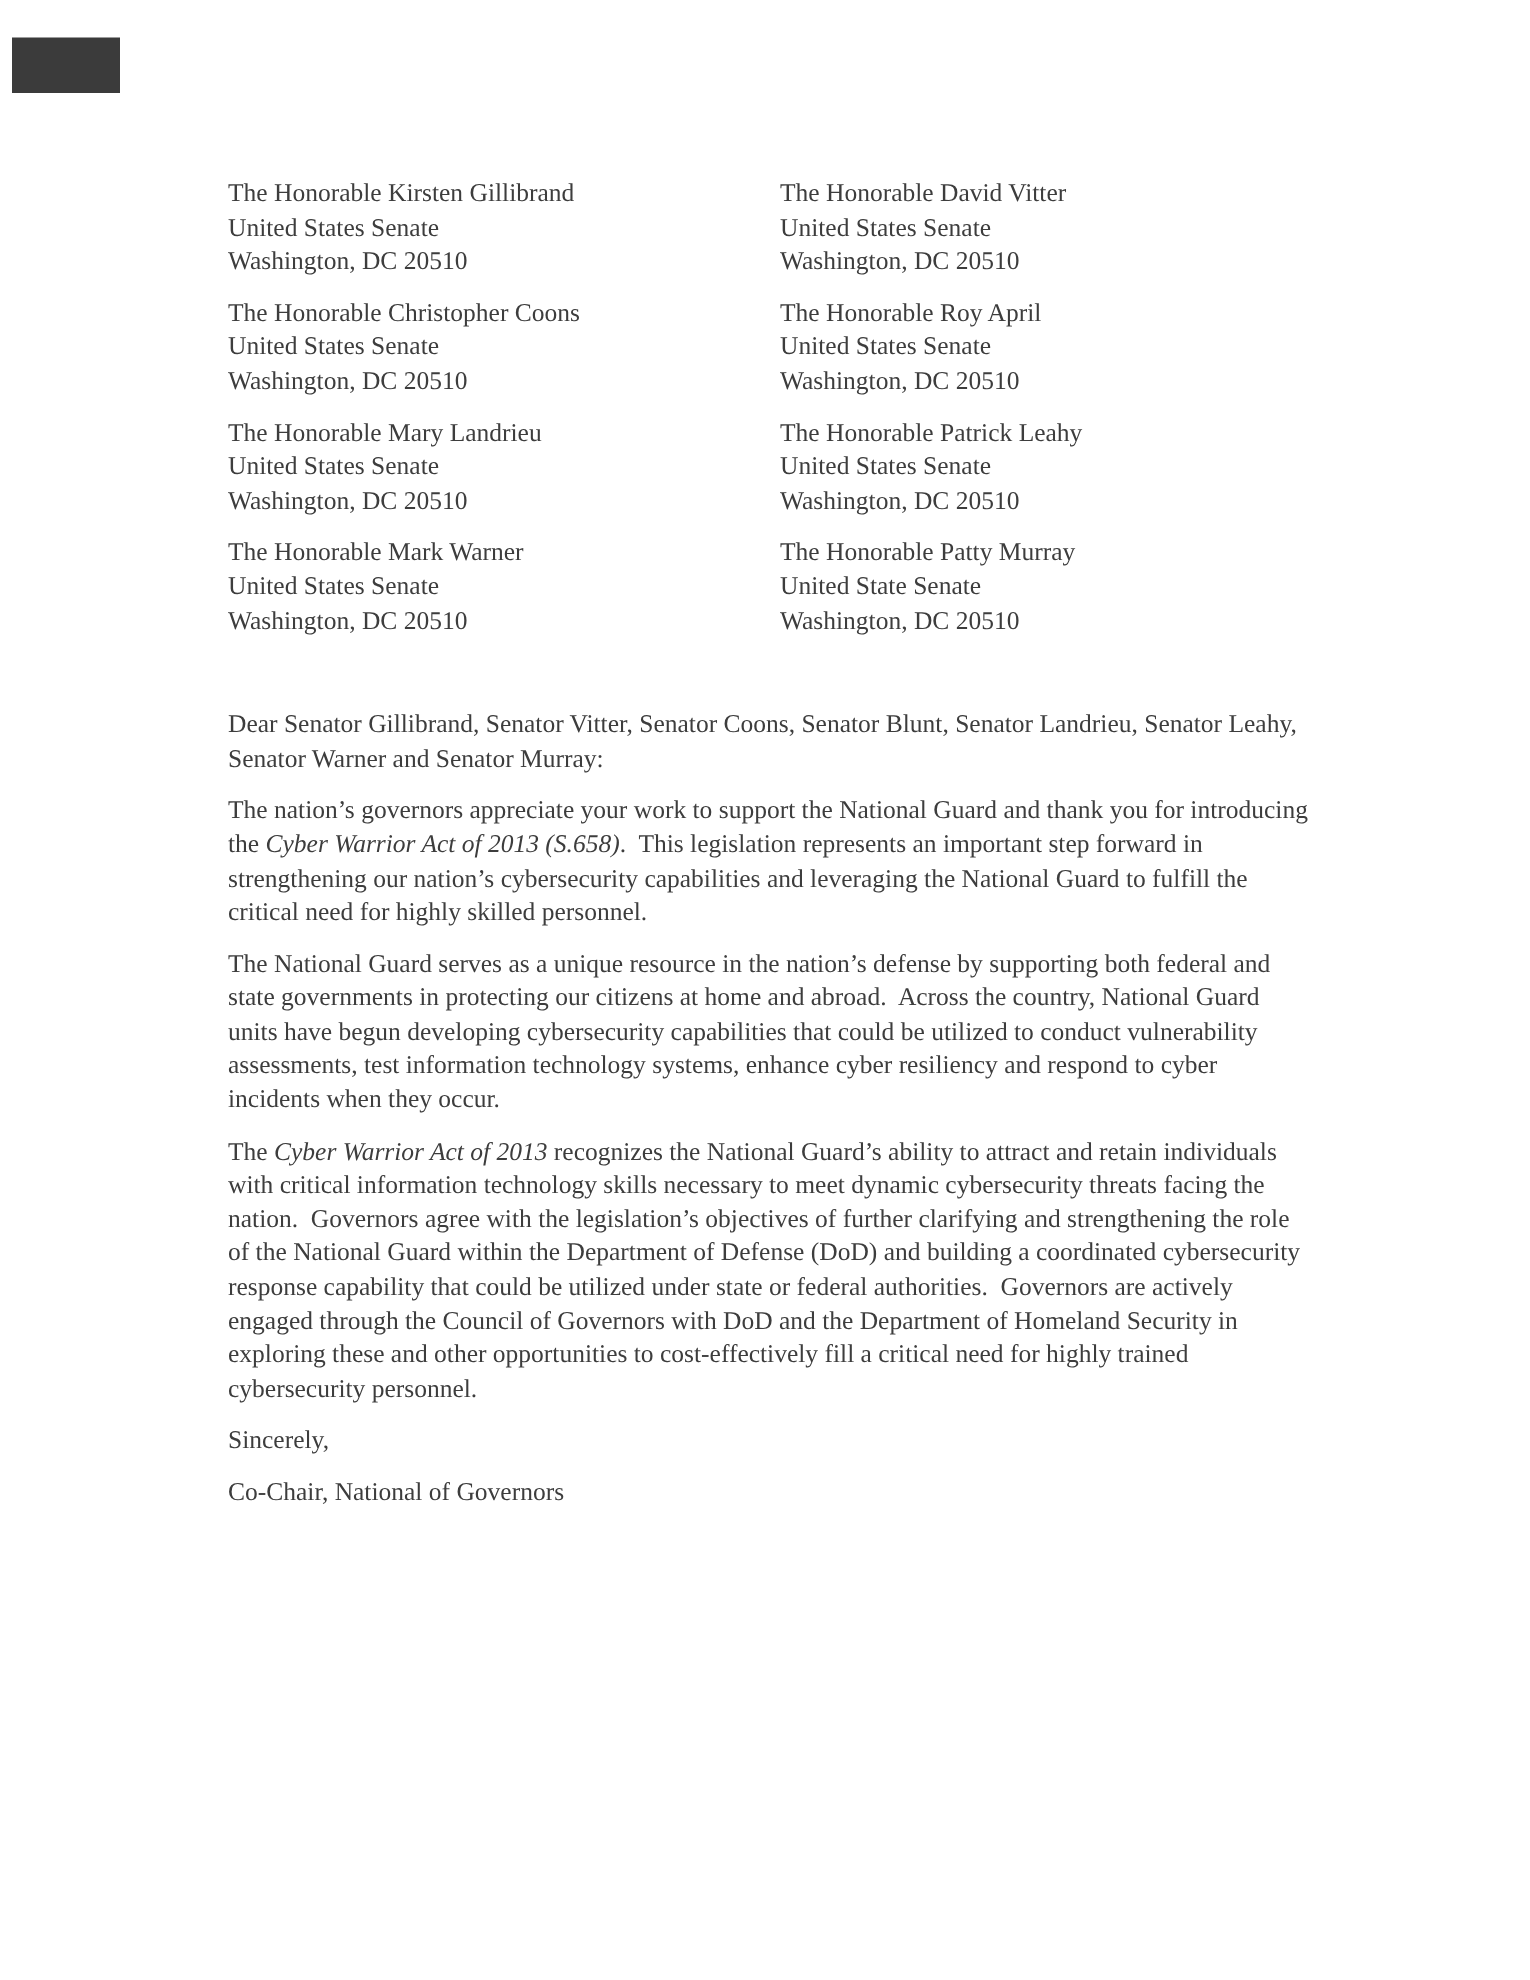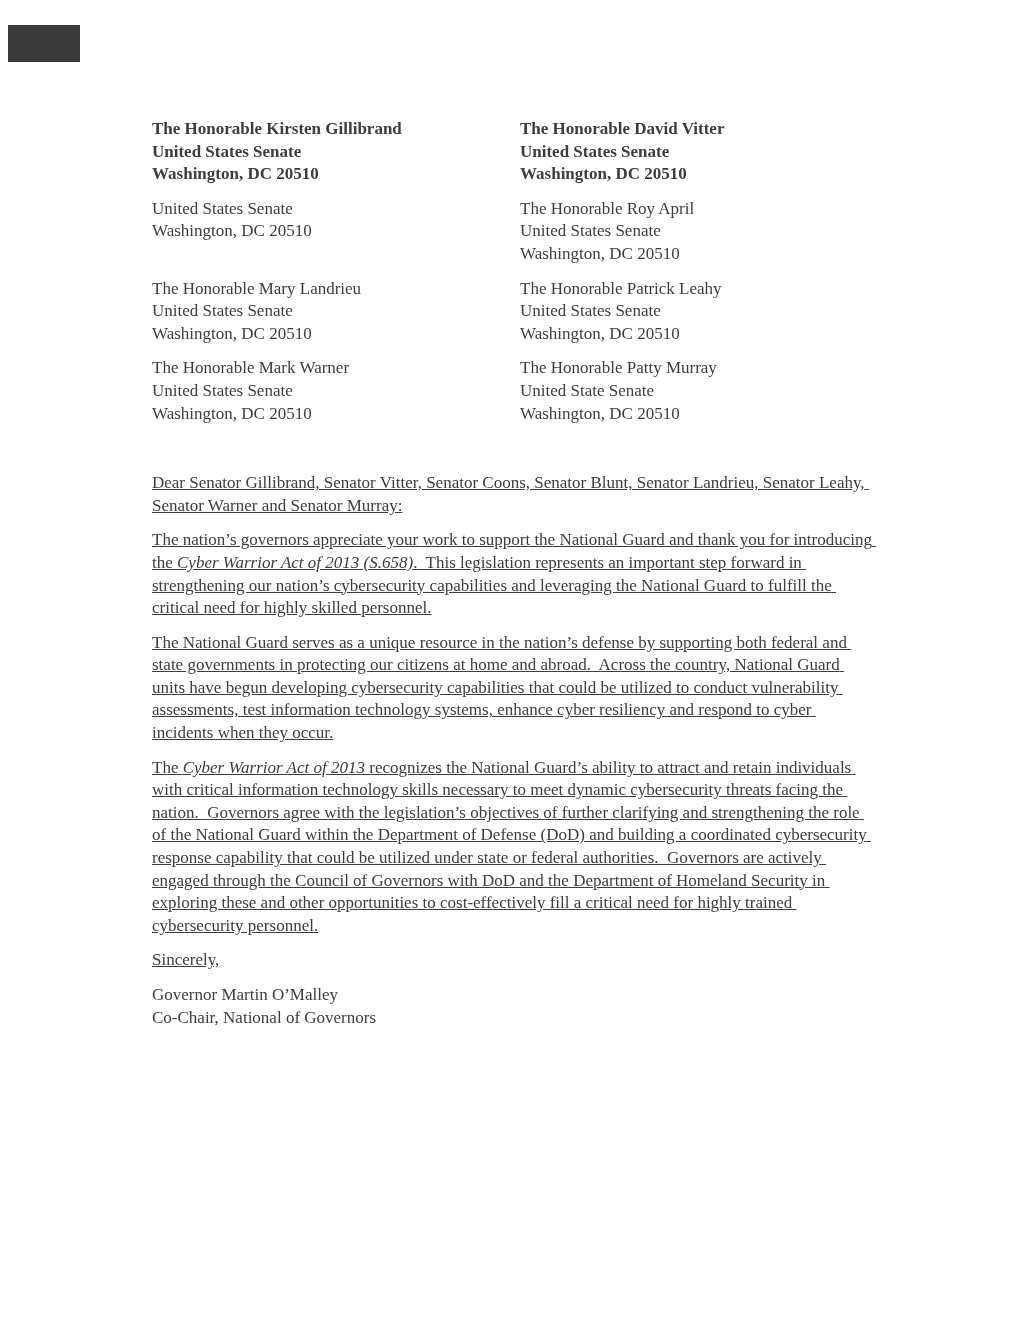--- a/index.html
+++ b/index.html
@@ -33,37 +33,35 @@
   }
   .date-line {
     margin: 0;
   }
   .addr-row {
     display: flex;
     margin-bottom: 12px;
   }
   .addr-row:first-of-type {
     margin-top: 0;
-    font-weight: bold;
   }
   .addr-block {
     width: 368px;
     flex: 0 0 368px;
   }
   .addr-block.right {
     flex: 1 1 auto;
     width: auto;
   }
   .addr-line {
     white-space: nowrap;
   }
   .para {
     margin: 0 0 12px 0;
     white-space: pre-wrap;
-    text-decoration: underline;
   }
   .salutation {
     margin-top: 47px;
   }
   .signature-block {
     margin-top: 0;
   }
   .sig-line {
     white-space: nowrap;
   }
@@ -87,20 +85,21 @@
         <div class="addr-line">Washington, DC 20510</div>
       </div>
       <div class="addr-block right">
         <div class="addr-line">The Honorable David Vitter</div>
         <div class="addr-line">United States Senate</div>
         <div class="addr-line">Washington, DC 20510</div>
       </div>
     </div>
     <div class="addr-row">
       <div class="addr-block">
+        <div class="addr-line">The Honorable Christopher Coons</div>
         <div class="addr-line">United States Senate</div>
         <div class="addr-line">Washington, DC 20510</div>
       </div>
       <div class="addr-block right">
         <div class="addr-line">The Honorable Roy April</div>
         <div class="addr-line">United States Senate</div>
         <div class="addr-line">Washington, DC 20510</div>
       </div>
     </div>
     <div class="addr-row">
@@ -134,17 +133,16 @@
   <p class="para"><span>The nation’s governors appreciate your work to support the National Guard and thank you for introducing the </span><em>Cyber Warrior Act of 2013 (S.658)</em><span>.  This legislation represents an important step forward in strengthening our nation’s cybersecurity capabilities and leveraging the National Guard to fulfill the critical need for highly skilled personnel.</span></p>
 
   <p class="para">The National Guard serves as a unique resource in the nation’s defense by supporting both federal and state governments in protecting our citizens at home and abroad.  Across the country, National Guard units have begun developing cybersecurity capabilities that could be utilized to conduct vulnerability assessments, test information technology systems, enhance cyber resiliency and respond to cyber incidents when they occur.</p>
 
   <p class="para"><span>The </span><em>Cyber Warrior Act of 2013</em><span> recognizes the National Guard’s ability to attract and retain individuals with critical information technology skills necessary to meet dynamic cybersecurity threats facing the nation.  Governors agree with the legislation’s objectives of further clarifying and strengthening the role of the National Guard within the Department of Defense (DoD) and building a coordinated cybersecurity response capability that could be utilized under state or federal authorities.  Governors are actively engaged through the Council of Governors with DoD and the Department of Homeland Security in exploring these and other opportunities to cost-effectively fill a critical need for highly trained cybersecurity personnel.</span></p>
 
 
   <p class="para">Sincerely,</p>
 
   <div class="signature-block">
-    <div class="sig-line">Governor Martin O’Malley</div>
     <div class="sig-line">Co-Chair, National of Governors</div>
   </div>
 
 </div>
 
 </body></html>

